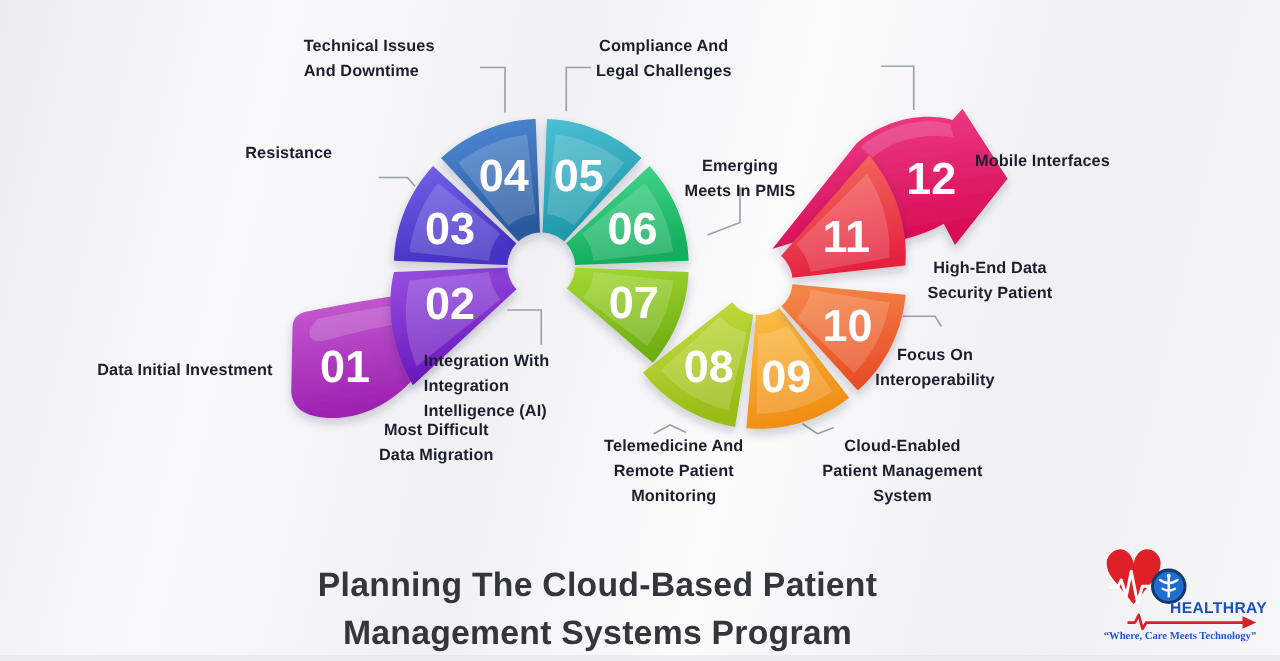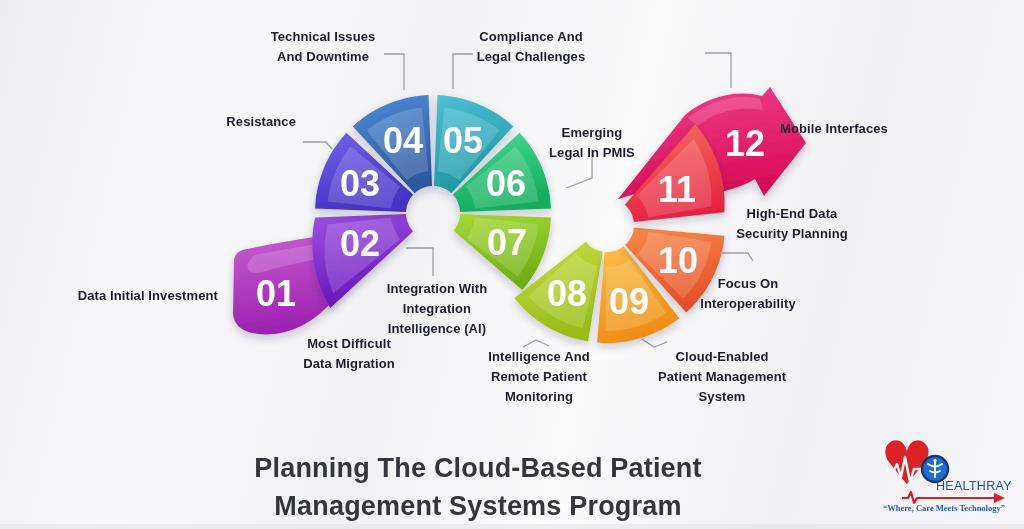--- a/index.html
+++ b/index.html
@@ -13,42 +13,42 @@
     background:#e7e7ea; opacity:.7;
   }
   svg.wheel { position:absolute; left:0; top:0; }
   .lbl {
     position:absolute; font-weight:700; font-size:13px; line-height:20px;
     color:#1d1e2c; letter-spacing:.1px;
   }
   .lbl .ln { display:block; }
   #lb0 { left:28px;  top:286px; width:190px; text-align:right; }
   #lb1 { left:269px; top:334px; width:160px; text-align:center; }
-  #lb2 { left:166px; top:112px; width:130px; text-align:right; }
-  #lb3 { left:243px; top:27px;  width:160px; text-align:center; }
+  #lb2 { left:166px; top:112px; width:130px; text-align:center; }
+  #lb3 { left:243px; top:27px;  width:160px; }
   #lb4 { left:451px; top:27px;  width:160px; text-align:center; }
   #lb5 { left:512px; top:123px; width:160px; text-align:center; }
-  #lb6 { left:357px; top:279px; width:160px; text-align:center; }
+  #lb6 { left:339px; top:279px; width:160px; }
   #lb7 { left:459px; top:347px; width:160px; text-align:center; }
   #lb8 { left:632px; top:347px; width:180px; text-align:center; }
   #lb9 { left:668px; top:274px; width:160px; text-align:center; }
   #lb10{ left:712px; top:204px; width:160px; text-align:center; }
   #lb11{ left:780px; top:119px; width:170px; text-align:left; }
   .title {
     position:absolute; left:137px; top:449px; width:682px; text-align:center;
     font-weight:700; font-size:27px; line-height:38px; color:#35363c; letter-spacing:.2px;
   }
   .logo { position:absolute; left:878px; top:440px; width:140px; height:82px; }
   .logo .heart {
     position:absolute; left:2px; top:-7px; font-size:60px; line-height:60px;
     color:#dd2127; font-family:"DejaVu Sans", sans-serif;
   }
   .logo svg { position:absolute; left:0; top:0; }
   .logo .bname {
-    position:absolute; left:58px; top:39px; font-weight:400; font-size:12.5px;
+    position:absolute; left:58px; top:39px; font-weight:700; font-size:12.5px;
     color:#1b4fc0; letter-spacing:.3px;text-align:right;
   }
   .logo .tagline {
     position:absolute; left:0; top:63px; width:132px; text-align:center;
     font-weight:700; font-size:8.5px; color:#2257c8;font-family:Liberation Serif, serif;
   }
 </style>
 </head>
 <body>
 
@@ -168,44 +168,44 @@
   <div class="lbl" id="lb3">
     <span class="ln">Technical Issues</span>
     <span class="ln">And Downtime</span>
   </div>
   <div class="lbl" id="lb4">
     <span class="ln">Compliance And</span>
     <span class="ln">Legal Challenges</span>
   </div>
   <div class="lbl" id="lb5">
     <span class="ln">Emerging</span>
-    <span class="ln">Legal In PMIS</span>
+    <span class="ln">Meets In PMIS</span>
   </div>
   <div class="lbl" id="lb6">
     <span class="ln">Integration With</span>
     <span class="ln">Integration</span>
     <span class="ln">Intelligence (AI)</span>
   </div>
   <div class="lbl" id="lb7">
-    <span class="ln">Intelligence And</span>
+    <span class="ln">Telemedicine And</span>
     <span class="ln">Remote Patient</span>
     <span class="ln">Monitoring</span>
   </div>
   <div class="lbl" id="lb8">
     <span class="ln">Cloud-Enabled</span>
     <span class="ln">Patient Management</span>
     <span class="ln">System</span>
   </div>
   <div class="lbl" id="lb9">
     <span class="ln">Focus On</span>
     <span class="ln">Interoperability</span>
   </div>
   <div class="lbl" id="lb10">
     <span class="ln">High-End Data</span>
-    <span class="ln">Security Planning</span>
+    <span class="ln">Security Patient</span>
   </div>
   <div class="lbl" id="lb11">
     <span class="ln">Mobile Interfaces</span>
   </div>
 
   <div class="title">
     <span class="ln" style="display:block">Planning The Cloud-Based Patient</span>
     <span class="ln" style="display:block">Management Systems Program</span>
   </div>
 

